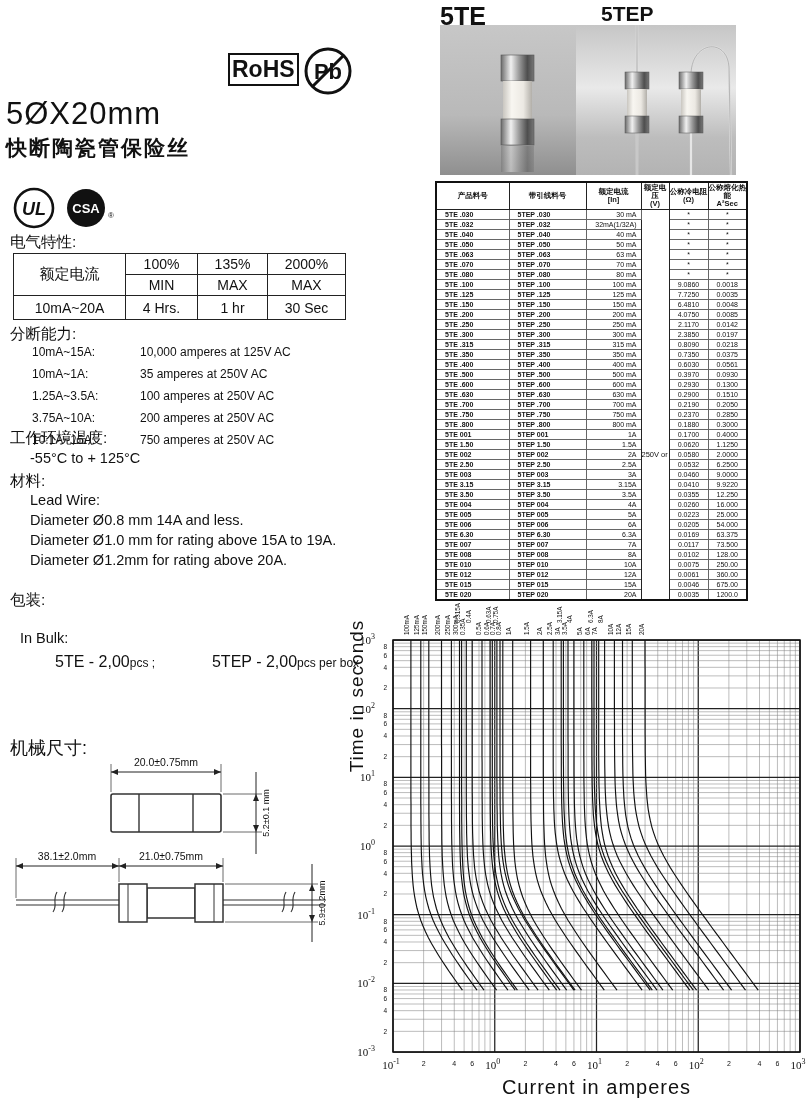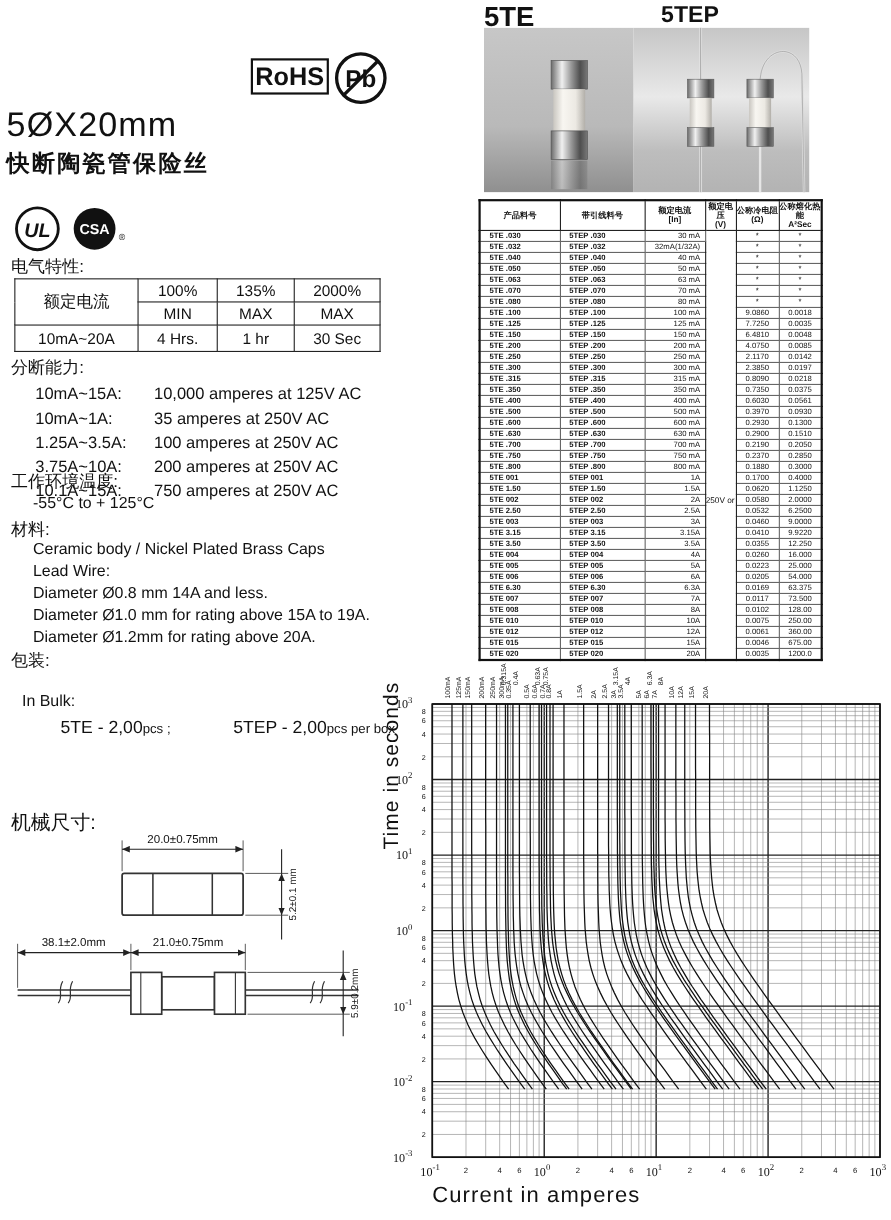--- a/index.html
+++ b/index.html
@@ -8,21 +8,21 @@
   .abs{position:absolute}
   
   .rohs-box{border:2.5px solid #111;font-size:23px;font-weight:bold;padding:1px 2px;display:inline-block}
   .title-size{font-size:31px;letter-spacing:1px}
   .title-cn{font-size:21px;font-weight:bold;letter-spacing:2px;margin-top:2px}
   .sec-head{font-size:15.5px;font-weight:normal}
   
   table.elec{border-collapse:collapse;font-size:14px;table-layout:fixed}
   table.elec td{border:1.6px solid #222;text-align:center;padding:0}
   
-  .bk-row{display:flex;font-size:15px;height:22px;align-items:flex-end}
+  .bk-row{display:flex;font-size:12px;height:22px;align-items:flex-start}
   .bk-range{width:108px;padding-left:22px}
   .bk-val{flex:1}
   .mat-line{font-size:14.5px;height:20px;padding-left:18px}
   .small-note{font-size:14.5px}
   .pcs{font-size:12px}
   
   table.parts{border-collapse:collapse;table-layout:fixed;border:2px solid #111;background:#fff}
   table.parts th{border:1.5px solid #222;font-size:7.5px;line-height:8px;padding:1px 0;white-space:pre-line;font-weight:bold}
   table.parts td{border:1px solid #666;font-size:7px;line-height:9px;height:9px;padding:0 2px;white-space:nowrap;overflow:hidden}
   table.parts td.c0,table.parts td.c1{text-align:left;padding-left:8px;font-weight:bold}
@@ -113,21 +113,20 @@
       <span class="bk-range">10.1A~15A:</span>
       <span class="bk-val">750 amperes at 250V AC</span>
     </div>
   </div>
 
 <div class="abs sec-head" style="left:10px;top:428px">工作环境温度:</div>
 <div class="abs small-note" style="left:30px;top:450px">-55°C to + 125°C</div>
 
 <div class="abs sec-head" style="left:10px;top:471px">材料:</div>
 <div class="abs" style="left:12px;top:492px;width:360px">
-    <div class="mat-line">Ceramic body / Nickel Plated Brass Caps</div>
     <div class="mat-line">Lead Wire:</div>
     <div class="mat-line">Diameter Ø0.8 mm 14A and less.</div>
     <div class="mat-line">Diameter Ø1.0 mm for rating above 15A to 19A.</div>
     <div class="mat-line">Diameter Ø1.2mm for rating above 20A.</div>
   </div>
 
 <div class="abs sec-head" style="left:10px;top:590px">包装:</div>
 <div class="abs small-note" style="left:20px;top:630px">In Bulk:</div>
 <div class="abs" style="left:55px;top:653px;font-size:16px">
   <span>5TE - 2,00</span><span class="pcs">pcs ;</span>
@@ -742,14 +741,14 @@
       <text x="258.05669178534583" y="25" font-size="6.3" fill="#111" transform="rotate(-90 258.05669178534583 25)">8A</text>
       <path d="M269.4,42.0L269.4,47.8L269.4,53.7L269.4,59.5L269.4,65.3L269.4,71.2L269.4,77.0L269.4,82.9L269.4,88.7L269.4,94.5L269.4,100.4L269.4,106.2L269.4,112.0L269.4,117.9L269.5,123.7L269.5,129.6L269.5,135.4L269.5,141.2L269.5,147.1L269.6,152.9L269.6,158.7L269.7,164.6L269.8,170.4L269.9,176.2L270.0,182.1L270.2,187.9L270.5,193.8L270.9,199.6L271.3,205.4L271.9,211.3L272.7,217.1L273.6,222.9L274.8,228.8L276.3,234.6L278.1,240.4L280.2,246.3L282.6,252.1L285.3,258.0L288.3,263.8L291.5,269.6L295.0,275.5L298.6,281.3L302.4,287.1L306.3,293.0L310.3,298.8L314.4,304.6L318.6,310.5L322.8,316.3L327.0,322.2L331.2,328.0L335.5,333.8L339.8,339.7L344.1,345.5L348.4,351.3L352.7,357.2L357.0,363.0L361.3,368.9L365.6,374.7L369.9,380.5L374.3,386.4L378.6,392.2" fill="none" stroke="#111" stroke-width="1.15"></path>
       <text x="267.91728560891556" y="37" font-size="6.3" fill="#111" transform="rotate(-90 267.91728560891556 37)">10A</text>
       <path d="M277.5,42.0L277.5,47.8L277.5,53.7L277.5,59.5L277.5,65.3L277.5,71.2L277.5,77.0L277.5,82.9L277.5,88.7L277.5,94.5L277.5,100.4L277.5,106.2L277.5,112.0L277.5,117.9L277.5,123.7L277.5,129.6L277.5,135.4L277.6,141.2L277.6,147.1L277.6,152.9L277.7,158.7L277.7,164.6L277.8,170.4L277.9,176.2L278.1,182.1L278.3,187.9L278.6,193.8L278.9,199.6L279.4,205.4L280.0,211.3L280.7,217.1L281.7,222.9L282.9,228.8L284.4,234.6L286.1,240.4L288.2,246.3L290.6,252.1L293.3,258.0L296.3,263.8L299.6,269.6L303.0,275.5L306.7,281.3L310.5,287.1L314.4,293.0L318.4,298.8L322.5,304.6L326.6,310.5L330.8,316.3L335.0,322.2L339.3,328.0L343.6,333.8L347.8,339.7L352.1,345.5L356.4,351.3L360.7,357.2L365.1,363.0L369.4,368.9L373.7,374.7L378.0,380.5L382.3,386.4L386.6,392.2" fill="none" stroke="#111" stroke-width="1.15"></path>
       <text x="275.9739773942614" y="37" font-size="6.3" fill="#111" transform="rotate(-90 275.9739773942614 37)">12A</text>
       <path d="M287.3,42.0L287.3,47.8L287.3,53.7L287.3,59.5L287.3,65.3L287.3,71.2L287.3,77.0L287.3,82.9L287.3,88.7L287.3,94.5L287.3,100.4L287.4,106.2L287.4,112.0L287.4,117.9L287.4,123.7L287.4,129.6L287.4,135.4L287.4,141.2L287.5,147.1L287.5,152.9L287.6,158.7L287.7,164.6L287.8,170.4L287.9,176.2L288.1,182.1L288.4,187.9L288.7,193.8L289.2,199.6L289.8,205.4L290.5,211.3L291.5,217.1L292.7,222.9L294.1,228.8L295.9,234.6L297.9,240.4L300.3,246.3L303.0,252.1L306.0,258.0L309.2,263.8L312.6,269.6L316.3,275.5L320.1,281.3L324.0,287.1L328.0,293.0L332.1,298.8L336.2,304.6L340.4,310.5L344.6,316.3L348.9,322.2L353.1,328.0L357.4,333.8L361.7,339.7L366.0,345.5L370.3,351.3L374.6,357.2L378.9,363.0L383.3,368.9L387.6,374.7L391.9,380.5L396.2,386.4L400.5,392.2" fill="none" stroke="#111" stroke-width="1.15"></path>
       <text x="285.8345712178311" y="37" font-size="6.3" fill="#111" transform="rotate(-90 285.8345712178311 37)">15A</text>
       <path d="M300.0,42.0L300.0,47.8L300.0,53.7L300.0,59.5L300.0,65.3L300.1,71.2L300.1,77.0L300.1,82.9L300.1,88.7L300.1,94.5L300.1,100.4L300.1,106.2L300.1,112.0L300.1,117.9L300.1,123.7L300.1,129.6L300.1,135.4L300.2,141.2L300.2,147.1L300.2,152.9L300.3,158.7L300.4,164.6L300.5,170.4L300.6,176.2L300.8,182.1L301.1,187.9L301.5,193.8L301.9,199.6L302.5,205.4L303.2,211.3L304.2,217.1L305.4,222.9L306.8,228.8L308.6,234.6L310.6,240.4L313.0,246.3L315.7,252.1L318.7,258.0L321.9,263.8L325.3,269.6L329.0,275.5L332.8,281.3L336.7,287.1L340.7,293.0L344.8,298.8L348.9,304.6L353.1,310.5L357.3,316.3L361.6,322.2L365.8,328.0L370.1,333.8L374.4,339.7L378.7,345.5L383.0,351.3L387.3,357.2L391.6,363.0L396.0,368.9L400.3,374.7L404.6,380.5L408.9,386.4L413.2,392.2" fill="none" stroke="#111" stroke-width="1.15"></path>
       <text x="298.5470876677257" y="37" font-size="6.3" fill="#111" transform="rotate(-90 298.5470876677257 37)">20A</text>
     </svg>
-  <div class="abs axis-title" style="left:48px;top:478px;width:407px;font-size:20px">Current in amperes</div>
+  <div class="abs axis-title" style="left:48px;top:478px;width:407px;text-align:center;font-size:20px">Current in amperes</div>
 </div>
 
 </body></html>

